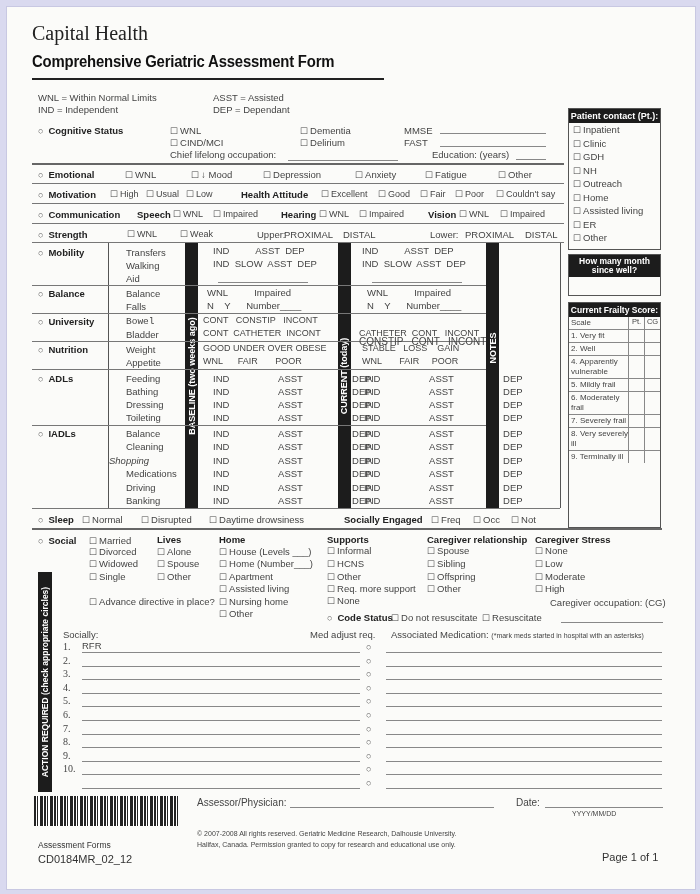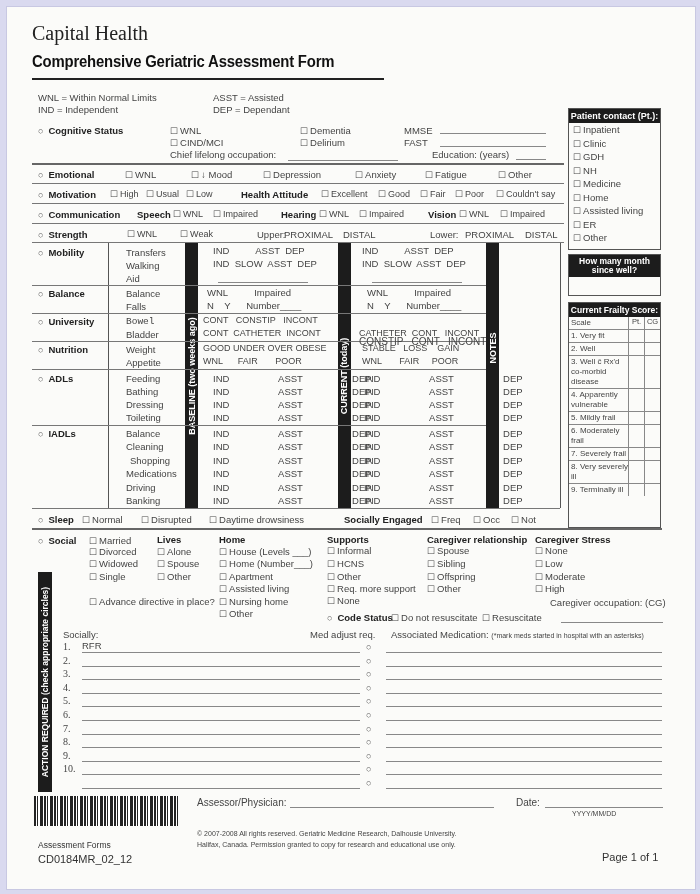--- a/index.html
+++ b/index.html
@@ -103,21 +103,21 @@
 <div class="abs lbl" style="left:465px;top:229px;">PROXIMAL</div>
 <div class="abs lbl" style="left:525px;top:229px;">DISTAL</div>
 <div class="hr" style="left:32px;top:242px;width:532px;"></div>
 
 <div class="box" style="left:568px;top:108px;width:91px;height:140px;">
   <div class="boxhead" style="height:14px;line-height:14px;">Patient contact (Pt.):</div>
   <div class="pc-item cb">Inpatient</div>
   <div class="pc-item cb">Clinic</div>
   <div class="pc-item cb">GDH</div>
   <div class="pc-item cb">NH</div>
-  <div class="pc-item cb">Medicine</div>
+  <div class="pc-item cb">Outreach</div>
   <div class="pc-item cb">Home</div>
   <div class="pc-item cb">Assisted living</div>
   <div class="pc-item cb">ER</div>
   <div class="pc-item cb">Other</div>
 </div>
 
 <div class="box" style="left:568px;top:254px;width:91px;height:40px;">
   <div class="boxhead" style="font-size:8.5px;line-height:9px;padding:2px 0;">How many month since well?</div>
 </div>
 
@@ -128,25 +128,20 @@
     <div class="c" style="font-size:7.5px;text-align:center;">Pt.</div>
     <div class="c" style="font-size:7.5px;text-align:center;">CG</div>
   </div>
   <div class="fr-row">
       <div class="s">1. Very fit</div>
       <div class="c"></div>
       <div class="c"></div>
     </div>
   <div class="fr-row">
       <div class="s">2. Well</div>
-      <div class="c"></div>
-      <div class="c"></div>
-    </div>
-  <div class="fr-row">
-      <div class="s" style="white-space:normal;">3. Well ĉ Rx'd co-morbid disease</div>
       <div class="c"></div>
       <div class="c"></div>
     </div>
   <div class="fr-row">
       <div class="s" style="white-space:normal;">4. Apparently vulnerable</div>
       <div class="c"></div>
       <div class="c"></div>
     </div>
   <div class="fr-row">
       <div class="s">5. Mildly frail</div>
@@ -239,21 +234,21 @@
 <div class="abs cell" style="left:213px;top:399px;word-spacing:22px;white-space:pre;">IND  ASST  DEP</div>
 <div class="abs cell" style="left:213px;top:412px;word-spacing:22px;white-space:pre;">IND  ASST  DEP</div>
 <div class="abs cell" style="left:364px;top:373px;word-spacing:22px;white-space:pre;">IND  ASST  DEP</div>
 <div class="abs cell" style="left:364px;top:386px;word-spacing:22px;white-space:pre;">IND  ASST  DEP</div>
 <div class="abs cell" style="left:364px;top:399px;word-spacing:22px;white-space:pre;">IND  ASST  DEP</div>
 <div class="abs cell" style="left:364px;top:412px;word-spacing:22px;white-space:pre;">IND  ASST  DEP</div>
 
 <div class="abs lbl rad b" style="left:38px;top:428px;">IADLs</div>
 <div class="abs cell" style="left:126px;top:428px;">Balance</div>
 <div class="abs cell" style="left:126px;top:441px;">Cleaning</div>
-<div class="abs cell" style="left:130px;top:455px;">Shopping</div>
+<div class="abs cell" style="left:109px;top:455px;font-style:italic;">Shopping</div>
 <div class="abs cell" style="left:126px;top:468px;">Medications</div>
 <div class="abs cell" style="left:126px;top:482px;">Driving</div>
 <div class="abs cell" style="left:126px;top:495px;">Banking</div>
 <div class="abs cell" style="left:213px;top:428px;word-spacing:22px;white-space:pre;">IND  ASST  DEP</div>
 <div class="abs cell" style="left:213px;top:441px;word-spacing:22px;white-space:pre;">IND  ASST  DEP</div>
 <div class="abs cell" style="left:213px;top:455px;word-spacing:22px;white-space:pre;">IND  ASST  DEP</div>
 <div class="abs cell" style="left:213px;top:468px;word-spacing:22px;white-space:pre;">IND  ASST  DEP</div>
 <div class="abs cell" style="left:213px;top:482px;word-spacing:22px;white-space:pre;">IND  ASST  DEP</div>
 <div class="abs cell" style="left:213px;top:495px;word-spacing:22px;white-space:pre;">IND  ASST  DEP</div>
 <div class="abs cell" style="left:364px;top:428px;word-spacing:22px;white-space:pre;">IND  ASST  DEP</div>

